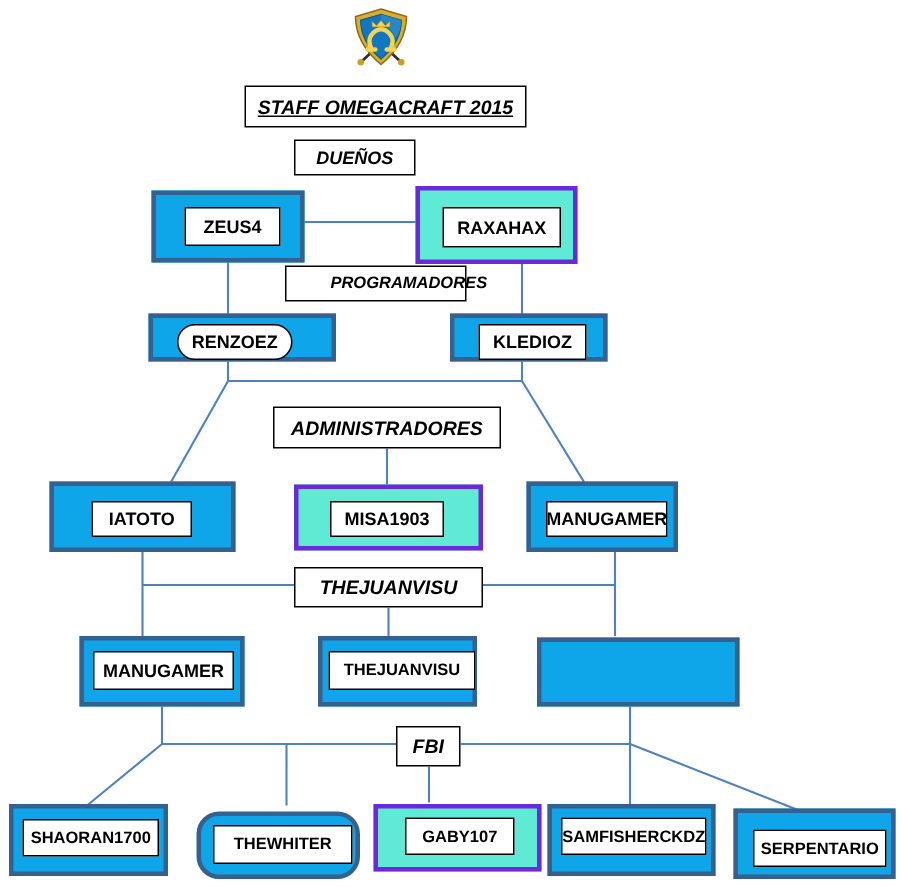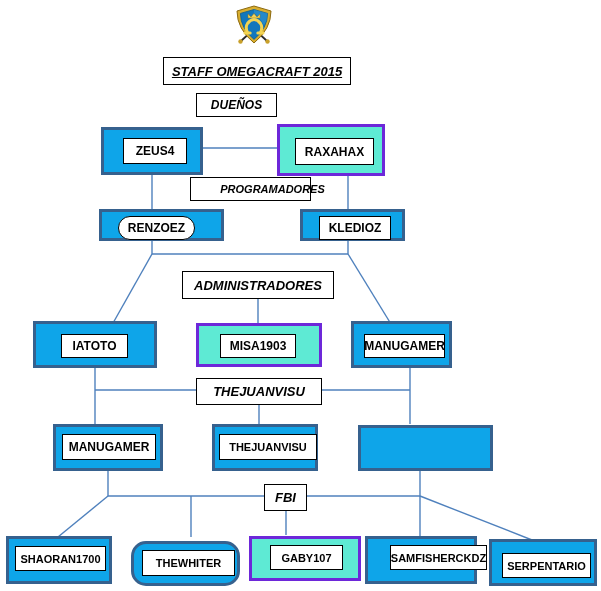--- a/index.html
+++ b/index.html
@@ -253,21 +253,21 @@
     </div>
   </div>
 
   <div class="frame pink" style="left:249px; top:536px; width:112px; height:45px;">
     <div class="inner" style="left:18px; top:6px; width:73px; height:25px; font-size:11px;">
       <span>GABY107</span>
     </div>
   </div>
 
   <div class="frame blue" style="left:365px; top:536px; width:112px; height:48px;">
-    <div class="inner" style="left:22px; top:6px; width:97px; height:25px; font-size:11px;">
+    <div class="inner" style="left:6px; top:6px; width:97px; height:25px; font-size:11px;">
       <span>SAMFISHERCKDZ</span>
     </div>
   </div>
 
   <div class="frame blue" style="left:489px; top:539px; width:108px; height:47px;">
     <div class="inner" style="left:10px; top:11px; width:89px; height:25px; font-size:11px;">
       <span>SERPENTARIO</span>
     </div>
   </div>
 

